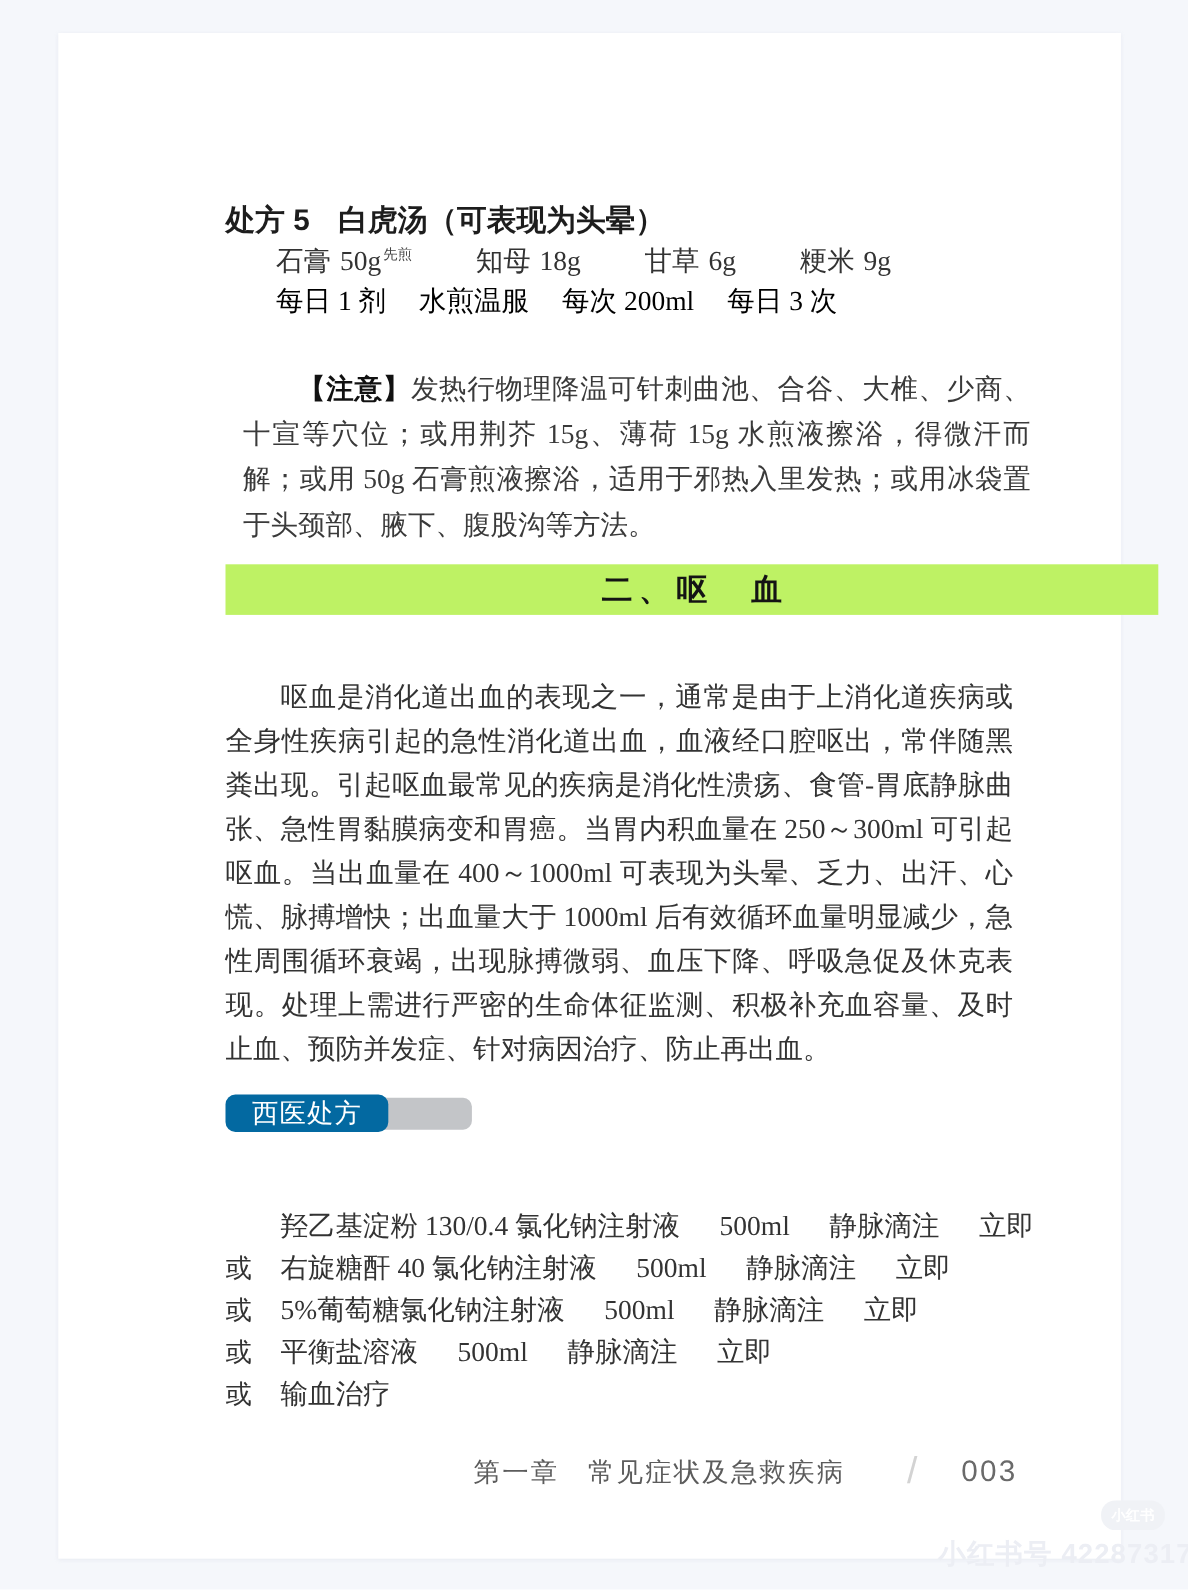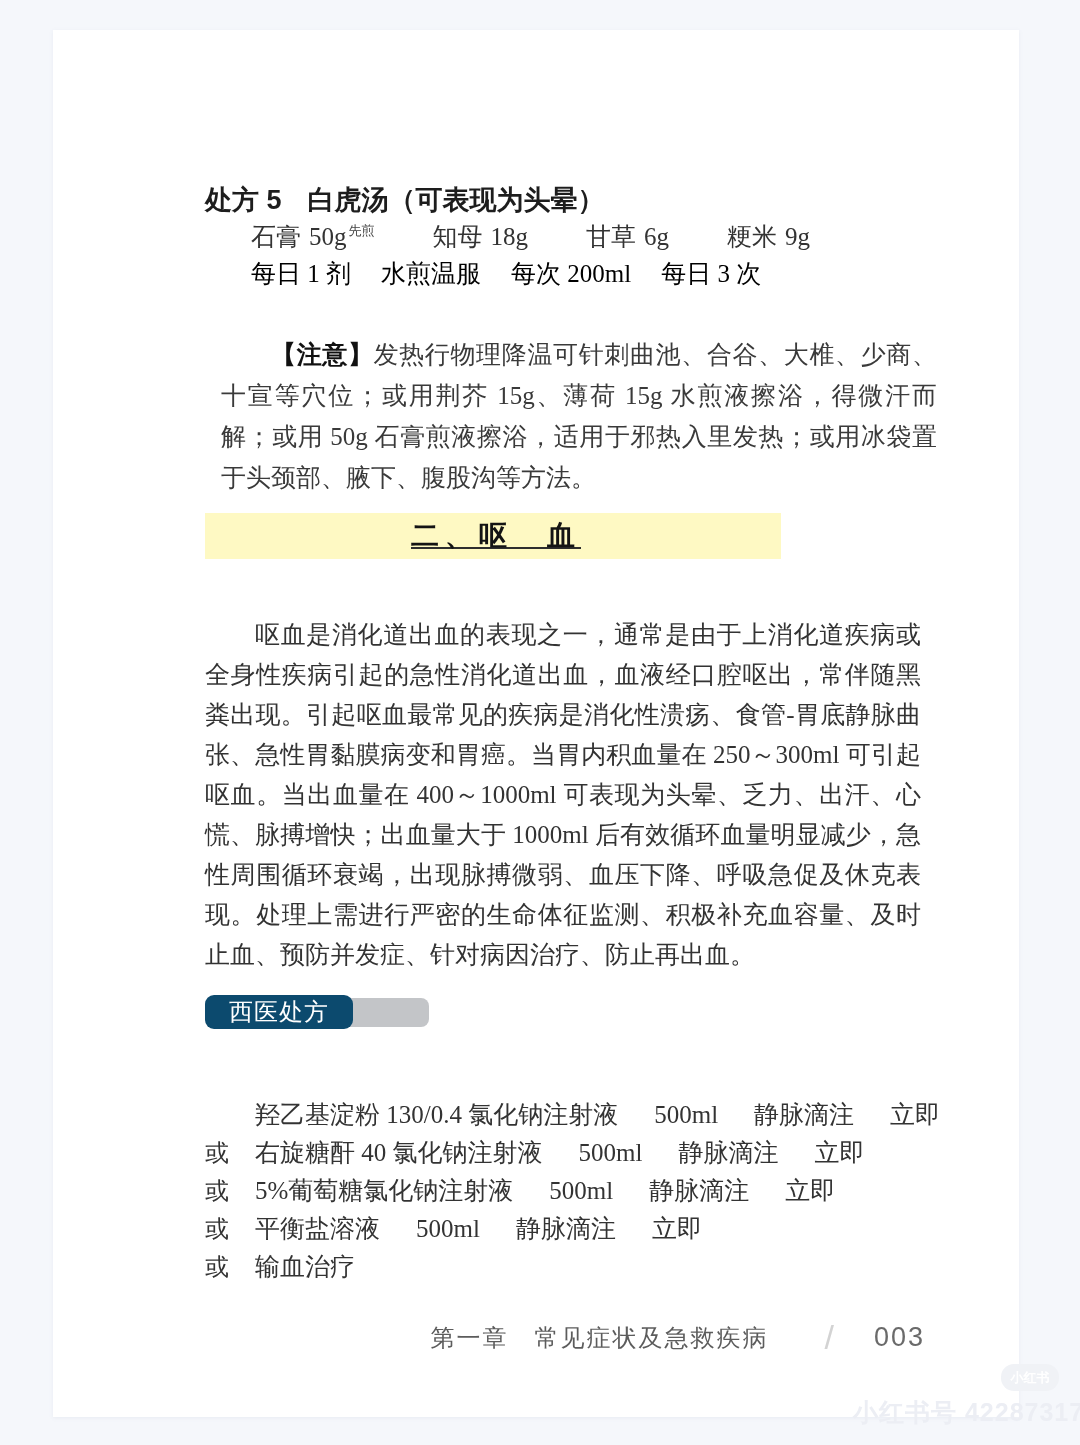--- a/index.html
+++ b/index.html
@@ -54,23 +54,23 @@
     text-align:justify;text-indent:2em;
     color:#3a3a3a;
   }
   .note-label{
     font-family:"Liberation Sans","DejaVu Sans",sans-serif;
     font-weight:700;color:#111;
   }
 
   
   .section-bar{
-    left:152px;top:483px;width:576px;height:46px;
-    background:#fef9c3;
-    display:flex;align-items:center;justify-content:center;text-decoration:underline;
+    left:152px;top:483px;width:848px;height:46px;
+    background:#bef264;
+    display:flex;align-items:center;justify-content:center;
   }
   .section-title{
     font-family:"Liberation Sans","DejaVu Sans",sans-serif;
     font-weight:700;font-size:28px;color:#141414;
     letter-spacing:6px;text-indent:6px;
   }
 
   
   .intro-para{
     left:152px;top:585px;width:716px;
@@ -84,21 +84,21 @@
     left:152px;top:965px;height:34px;
   }
   .west-badge .tail{
     position:absolute;left:24px;top:3px;
     width:200px;height:29px;
     background:#c3c5c8;border-radius:8px;
   }
   .west-badge .pill{
     position:relative;
     width:148px;height:34px;
-    background:#0c4a6e;border-radius:9px;
+    background:#0369a1;border-radius:9px;
     display:flex;align-items:center;justify-content:center;
   }
   .west-badge .pill span{
     font-family:"Liberation Sans","DejaVu Sans",sans-serif;
     font-size:24px;color:#ffffff;letter-spacing:1px;
   }
 
   
   .rx-rows{left:152px;top:1068px;width:780px;}
   .rx-row{

